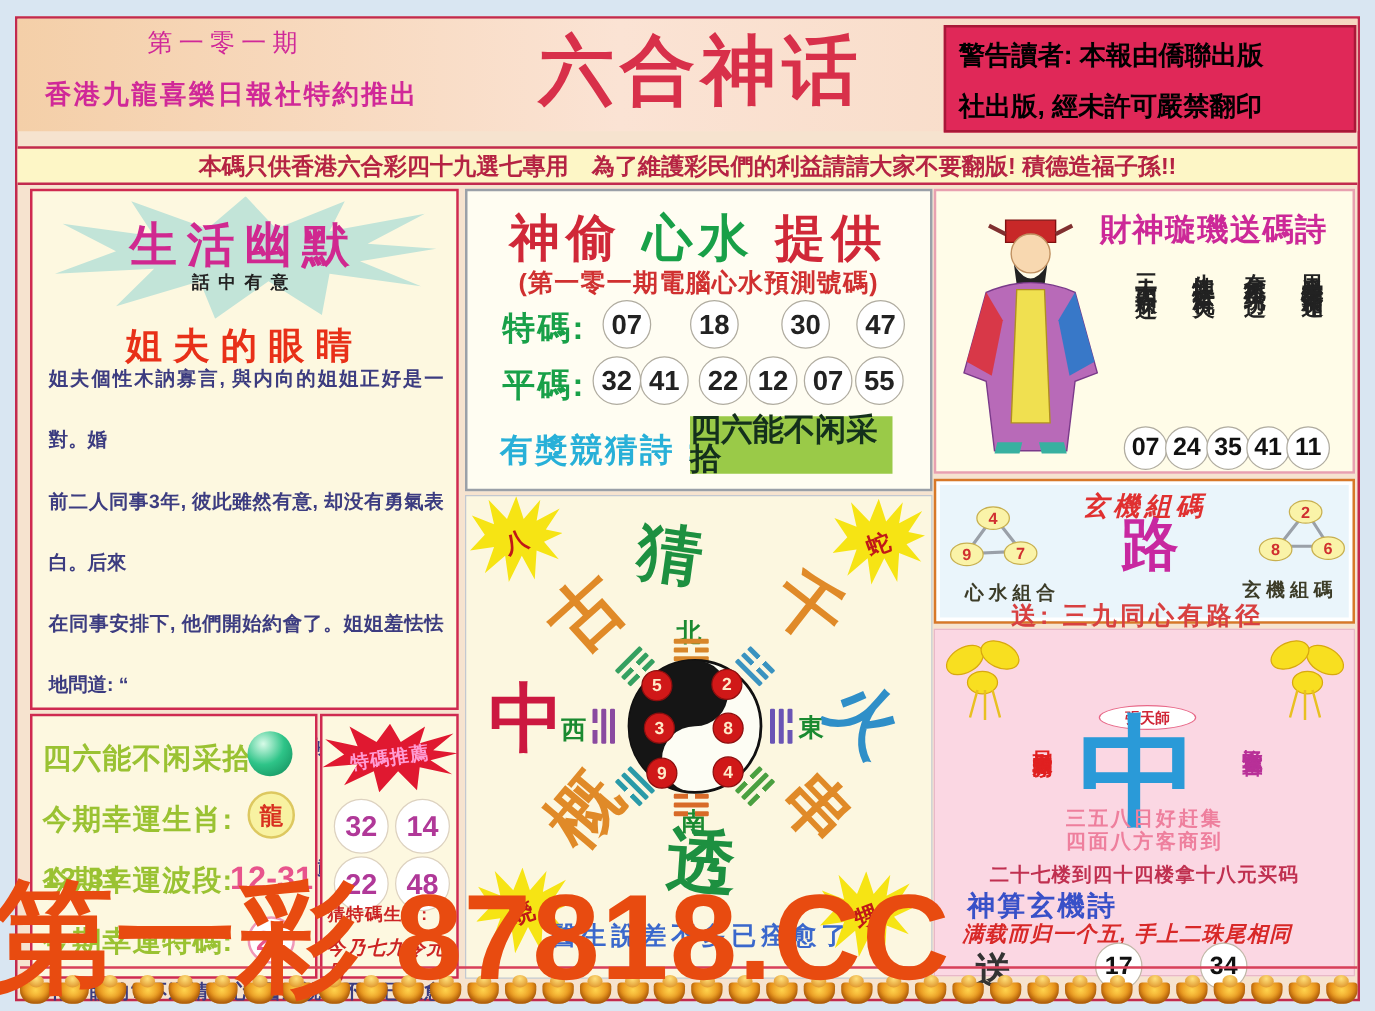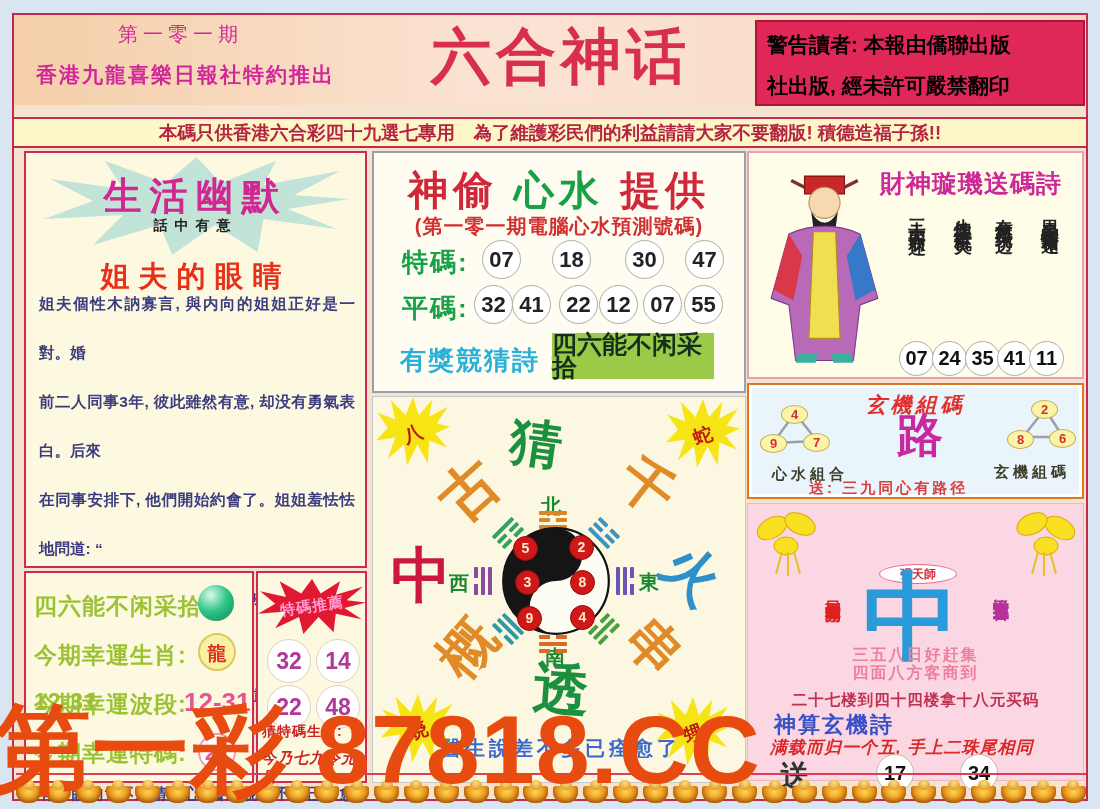--- a/index.html
+++ b/index.html
@@ -58,21 +58,21 @@
   #p-caishen{left:733px;top:136px;width:337px;height:228px;background:#fffce8;border:2px solid #e8a0b0}
   .cs-title{left:112px;top:14px;width:220px;text-align:center;font-size:25px;font-weight:900;color:#cc2898;letter-spacing:1px}
   .vcol{position:absolute;top:52px;height:152px;writing-mode:vertical-rl;text-orientation:upright;font-size:17.5px;font-weight:bold;color:#222;letter-spacing:3px}
   .cs-circ{position:absolute;top:188px;width:33px;height:33px;border-radius:50%;background:#fff;border:1.5px solid #b0aca0;color:#111;font-weight:900;font-size:20px;text-align:center;line-height:33px}
   
   #p-xuanji{left:733px;top:368px;width:337px;height:116px;background:#eaf5fb;border:2px solid #d87828;box-shadow:inset 0 0 0 3px #fff}
   .xj-title{left:0;top:6px;width:100%;text-align:center;font-size:21px;color:#e03030;font-weight:900;font-style:italic;letter-spacing:4px}
   .oval{position:absolute;width:27px;height:19px;border-radius:50%;background:#faf3a8;border:1.5px solid #c8b050;color:#d03030;font-size:13px;font-weight:900;text-align:center;line-height:17px;box-sizing:border-box;z-index:2}
   .xj-lab{position:absolute;font-size:15px;font-weight:900;color:#3c3c28;letter-spacing:4px}
   .xj-char{left:148px;top:20px;font-size:46px;color:#c828a0;font-weight:900}
-  .xj-send{left:60px;top:94px;width:240px;font-size:15px;color:#d84040;font-weight:900;letter-spacing:3px}
+  .xj-send{left:60px;top:94px;width:240px;font-size:20px;color:#d84040;font-weight:900;letter-spacing:3px}
   
   #p-shensuan{left:733px;top:488px;width:337px;height:278px;background:#fbd7e3;border:1px solid #e8b8c8}
   .ss-title{left:0;top:22px;width:100%;text-align:center;font-size:34px;font-weight:900;color:#e02020;letter-spacing:8px}
   .ss-oval{left:131px;top:60px;width:78px;height:20px;border-radius:50%;background:#fff;border:1.5px solid #e86888;color:#d02838;font-size:12px;font-weight:bold;text-align:center;line-height:18px;box-sizing:border-box}
   .ss-left{left:74px;top:84px;height:112px;writing-mode:vertical-rl;text-orientation:upright;color:#e02020;font-size:16px;font-weight:900;letter-spacing:1px}
   .ss-big{left:108px;top:50px;width:110px;text-align:center;font-size:96px;font-weight:900;color:#2a9ad8}
   .ss-right{left:242px;top:82px;height:116px;writing-mode:vertical-rl;text-orientation:upright;color:#b83098;font-size:16px;font-weight:900;letter-spacing:1px}
   .ss-couplet{position:absolute;left:0;width:100%;text-align:center;color:#ee7f9d;font-size:16px;font-weight:900;letter-spacing:2px}
   .ss-money{left:0;top:186px;width:100%;text-align:center;color:#c03050;font-size:15.5px;font-weight:900;letter-spacing:1px}
   .ss-ptitle{left:26px;top:206px;font-size:22px;font-weight:900;color:#3850c8;letter-spacing:2px}

